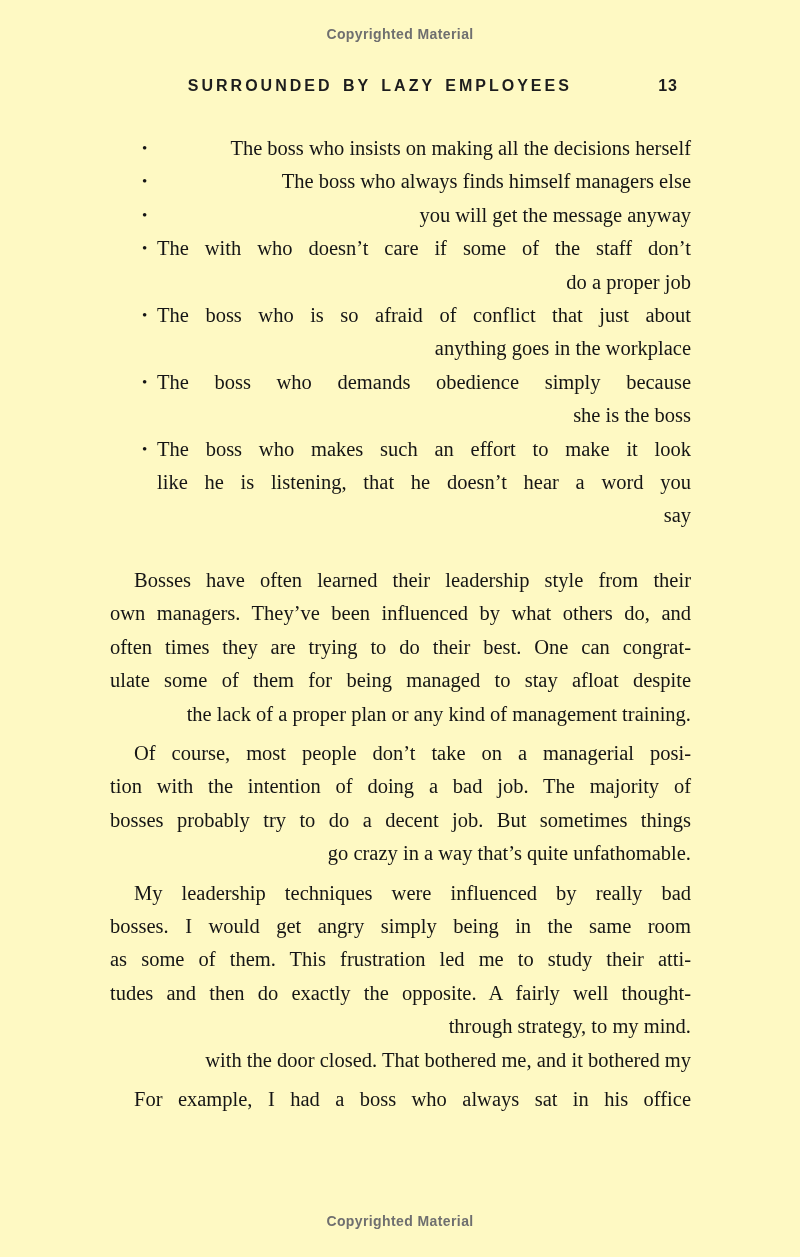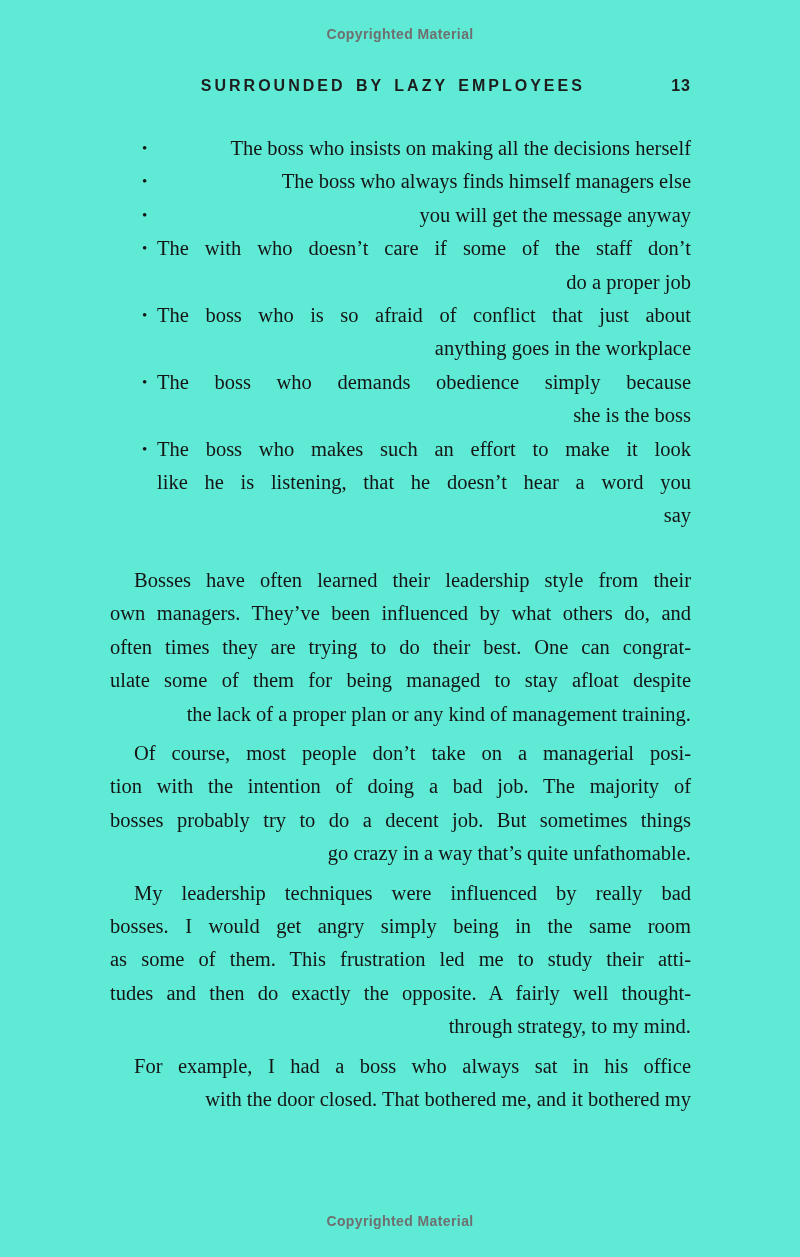--- a/index.html
+++ b/index.html
@@ -4,42 +4,42 @@
 <style>
   html, body {
     margin: 0;
     padding: 0;
     background: #ffffff;
   }
   .page {
     position: relative;
     width: 800px;
     height: 1257px;
-    background: #5eead4;
+    background: #fef9c3;
     overflow: hidden;
     font-family: "Liberation Serif", serif;
   }
   .copyright {
     position: absolute;
     left: 0;
     width: 100%;
     text-align: center;
     font-family: "Liberation Sans", sans-serif;
     font-weight: bold;
     font-size: 14px;
     letter-spacing: 0.4px;
     color: #6f6f6f;
   }
   .copyright.top { top: 26px; }
   .copyright.bottom { top: 1213px; }
 
   .running-header {
     position: absolute;
     top: 77px;
-    left: 110px;
+    left: 97px;
     width: 581px;
     height: 22px;
     font-family: "Liberation Sans", sans-serif;
     font-weight: bold;
     font-size: 16px;
     color: #1d1d1d;
   }
   .header-title {
     position: absolute;
     left: 50%;
@@ -154,20 +154,20 @@
           <div class="ln">go crazy in a way that’s quite unfathomable.</div>
         </div>
         <div class="para">
           <div class="ln jl first">My leadership techniques were influenced by really bad</div>
           <div class="ln jl">bosses. I would get angry simply being in the same room</div>
           <div class="ln jl">as some of them. This frustration led me to study their atti-</div>
           <div class="ln jl">tudes and then do exactly the opposite. A fairly well thought-</div>
           <div class="ln">through strategy, to my mind.</div>
         </div>
         <div class="para">
+          <div class="ln">with the door closed. That bothered me, and it bothered my</div>
           <div class="ln jl first">For example, I had a boss who always sat in his office</div>
-          <div class="ln">with the door closed. That bothered me, and it bothered my</div>
         </div>
       </div>
   </div>
 
   <div class="copyright bottom">Copyrighted Material</div>
 </div>
 
 </body></html>

